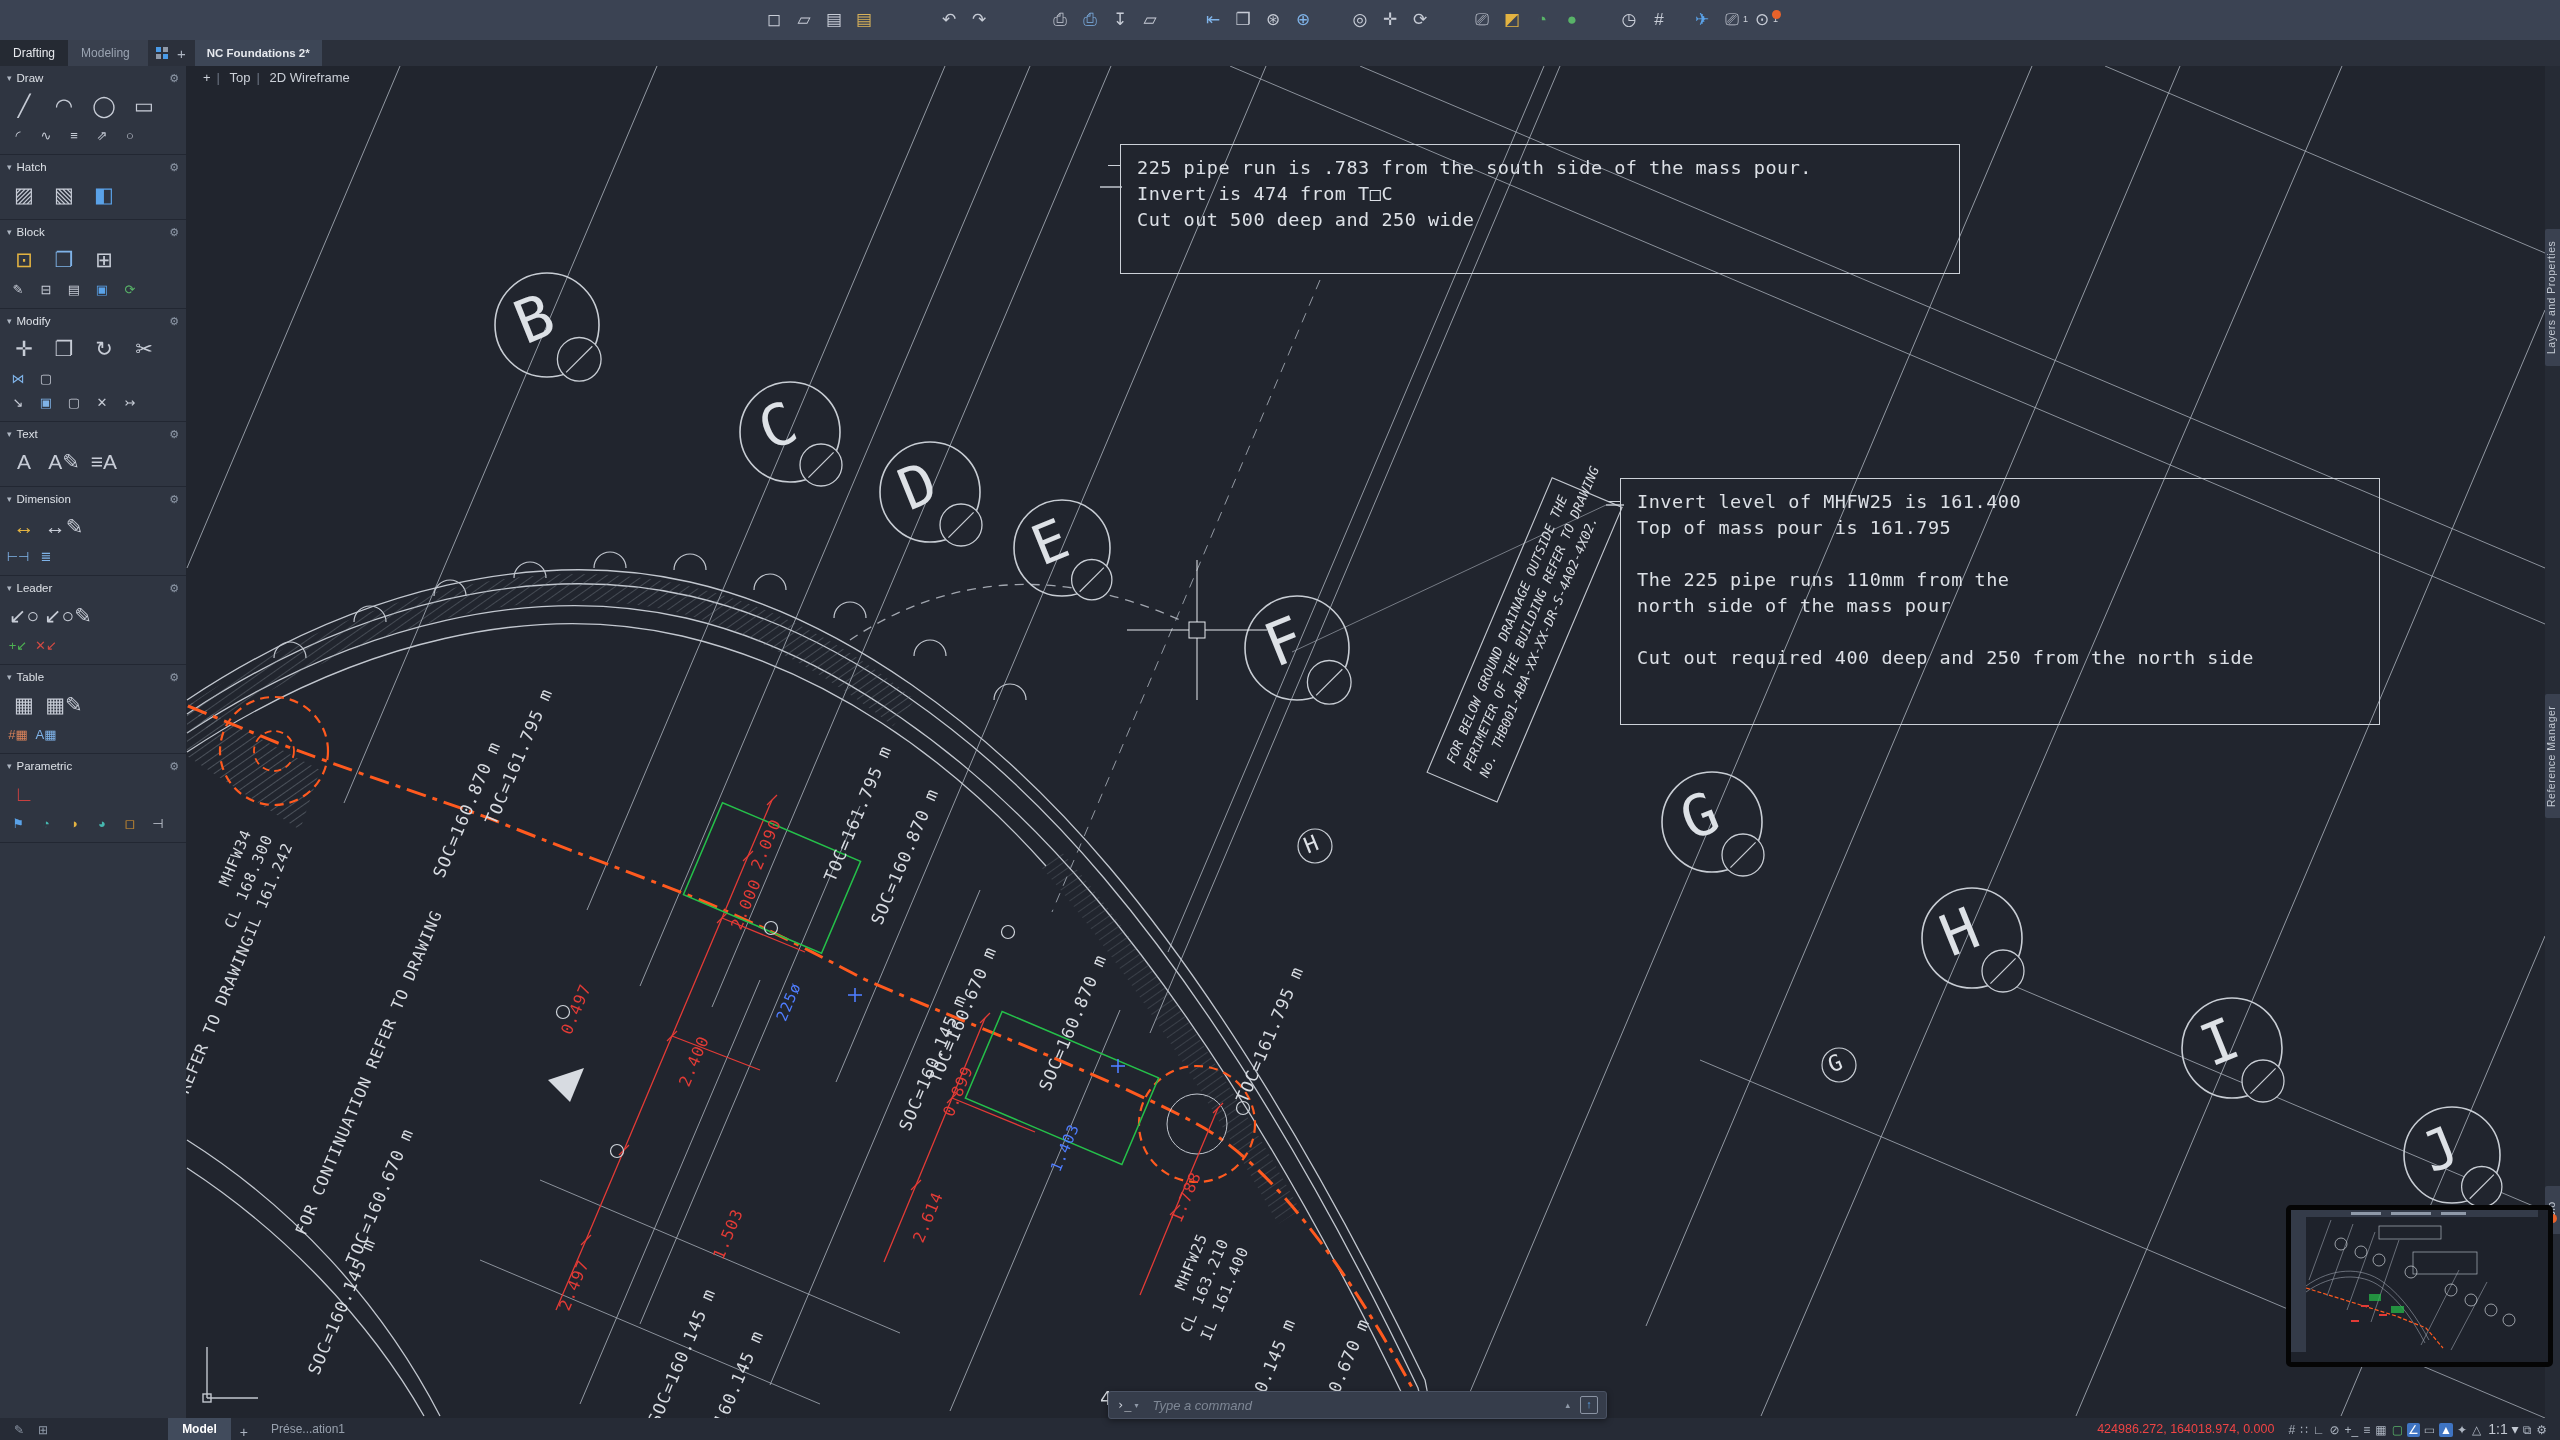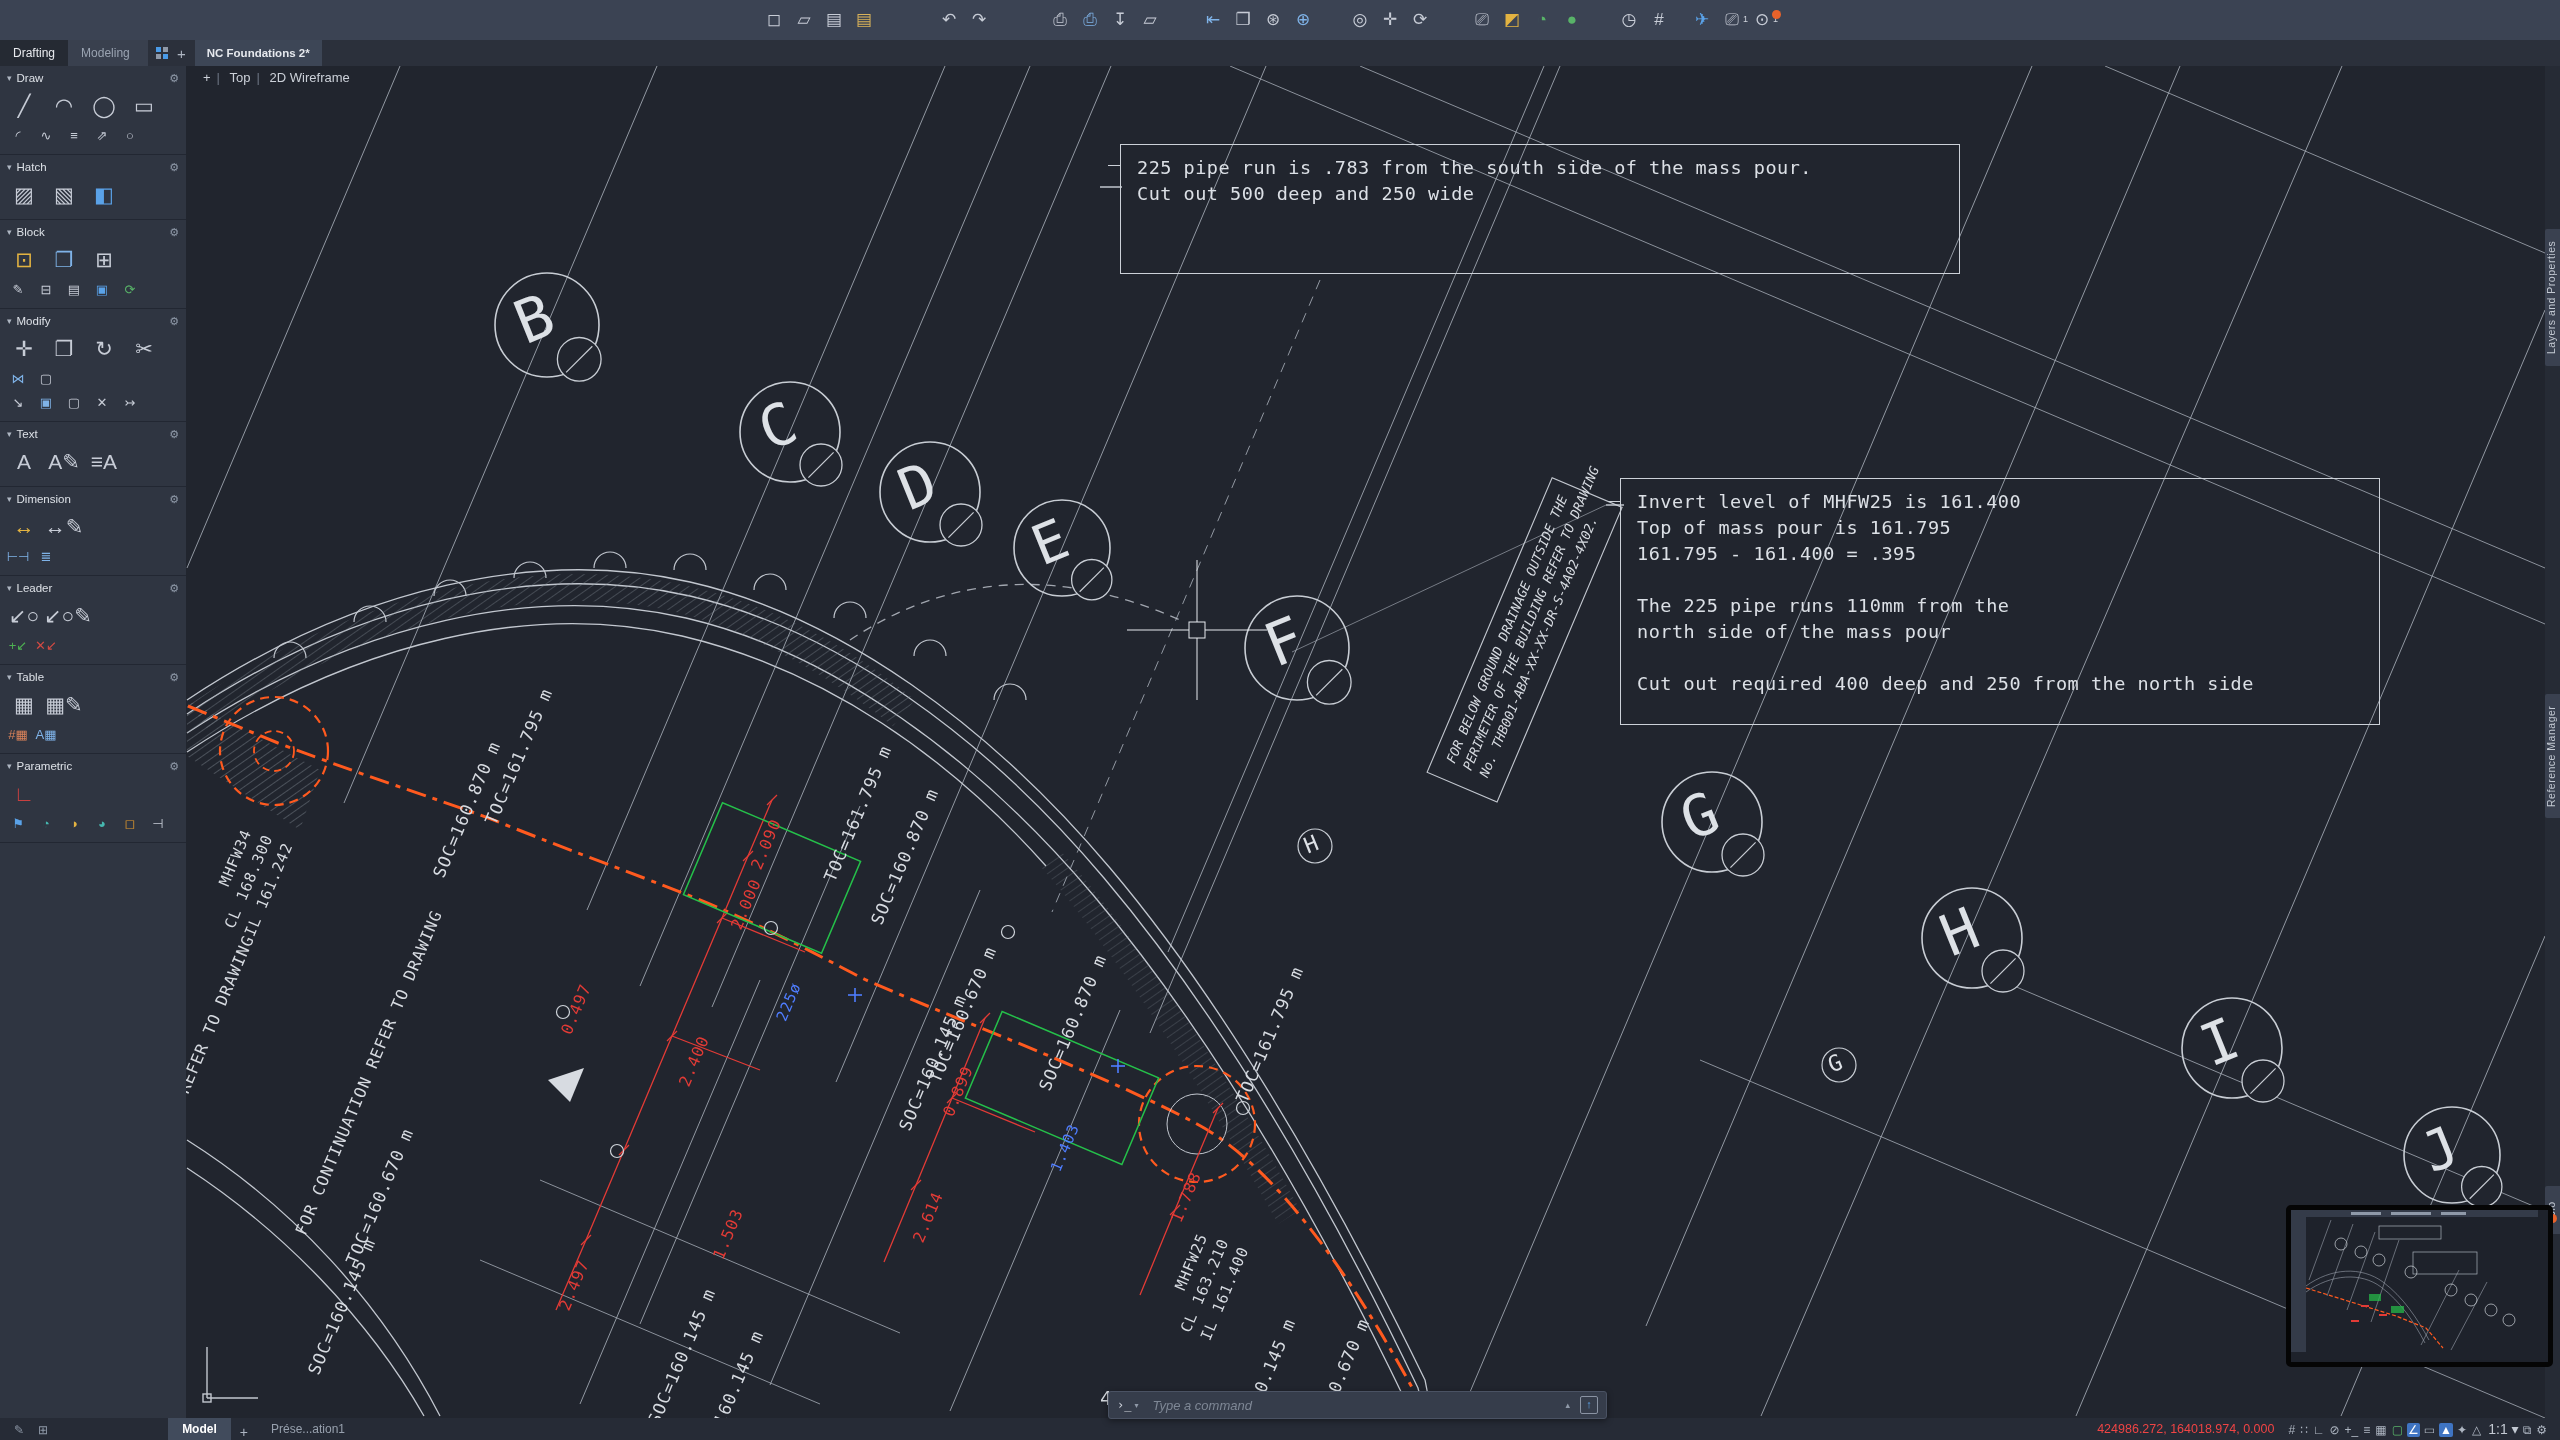--- a/index.html
+++ b/index.html
@@ -537,27 +537,27 @@
 
 <div class="abs" id="vp-controls">
   <span>+</span><span class="vp-sep">|</span>
   <span>Top</span><span class="vp-sep">|</span>
   <span>2D Wireframe</span>
 </div>
 
 <div class="abs anno" id="anno1" style="left:1120px;top:144px;width:822px;height:118px;">
     <div class="anno-tick"></div>
     <div class="anno-line">225 pipe run is .783 from the south side of the mass pour.</div>
+    <div class="anno-line">Invert is 474 from T□C</div>
     <div class="anno-line">Cut out 500 deep and 250 wide</div>
   </div>
 <div class="abs anno" id="anno2" style="left:1620px;top:478px;width:742px;height:235px;">
     <div class="anno-tick" style="top:22px;"></div>
     <div class="anno-line">Invert level of MHFW25 is 161.400</div>
     <div class="anno-line">Top of mass pour is 161.795</div>
-    <div class="anno-line">161.795 - 161.400 = .395</div>
     <div class="anno-line">&nbsp;</div>
     <div class="anno-line">The 225 pipe runs 110mm from the</div>
     <div class="anno-line">north side of the mass pour</div>
     <div class="anno-line">&nbsp;</div>
     <div class="anno-line">Cut out required 400 deep and 250 from the north side</div>
   </div>
 
 <div class="abs" id="cmdbar">
   <span id="cmd-prompt">›_</span>
   <span id="cmd-caret">▾</span>

